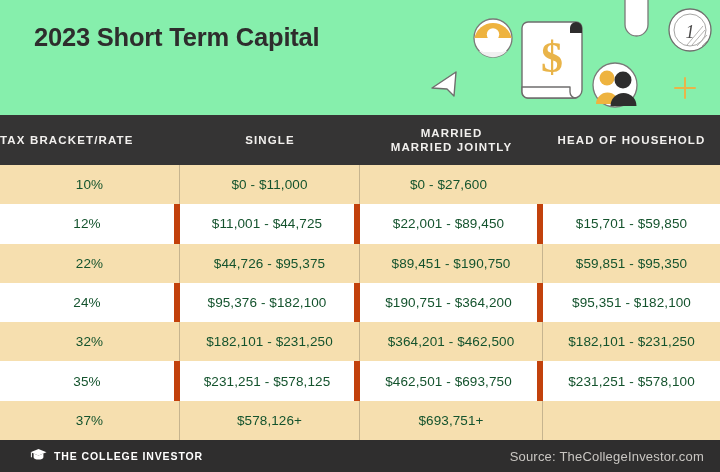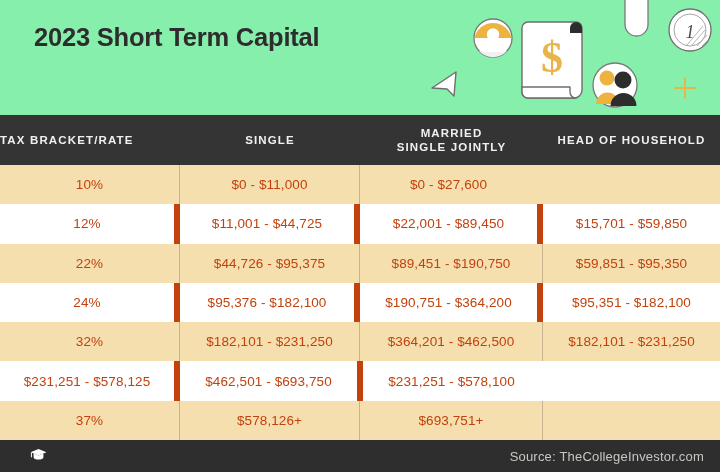--- a/index.html
+++ b/index.html
@@ -81,21 +81,21 @@
     align-items: stretch;
   }
   .trow.shade { background: #f6dfaf; }
   .trow.plain { background: #ffffff; }
   .td {
     box-sizing: border-box;
     display: flex;
     align-items: center;
     justify-content: center;
     font-size: 13.5px;
-    color: #c2410c;
+    color: #14532d;
     border-right: 1px solid rgba(140,128,104,0.45);
     letter-spacing: 0.1px;
   }
   .td.last { border-right: none; }
   .trow.plain .td { border-right: 6px solid #c2410c; }
   .trow.plain .td.last { border-right: none; }
 
   
   .footer {
     position: absolute;
@@ -189,21 +189,21 @@
   </div>
 </div>
 
 <div class="table">
 
   <div class="thead">
     <div class="th first col0">TAX BRACKET/RATE</div>
     <div class="th col1">SINGLE</div>
     <div class="th col2">
       <div>MARRIED</div>
-      <div>SINGLE JOINTLY</div>
+      <div>MARRIED JOINTLY</div>
     </div>
     <div class="th col3">HEAD OF HOUSEHOLD</div>
   </div>
 
   <div id="rows-container">
       <div class="trow shade">
         <div class="td col0">10%</div>
         <div class="td col1">$0 - $11,000</div>
         <div class="td col3 last">$0 - $27,600</div>
       </div>
@@ -225,20 +225,21 @@
         <div class="td col2">$190,751 - $364,200</div>
         <div class="td col3 last">$95,351 - $182,100</div>
       </div>
       <div class="trow shade">
         <div class="td col0">32%</div>
         <div class="td col1">$182,101 - $231,250</div>
         <div class="td col2">$364,201 - $462,500</div>
         <div class="td col3 last">$182,101 - $231,250</div>
       </div>
       <div class="trow plain">
+        <div class="td col0">35%</div>
         <div class="td col1">$231,251 - $578,125</div>
         <div class="td col2">$462,501 - $693,750</div>
         <div class="td col3 last">$231,251 - $578,100</div>
       </div>
       <div class="trow shade">
         <div class="td col0">37%</div>
         <div class="td col1">$578,126+</div>
         <div class="td col2">$693,751+</div>
       </div>
     </div>
@@ -246,15 +247,16 @@
 
 <div class="footer">
   <div class="footer-brand">
     <span>
       <svg width="17" height="13" viewBox="0 0 17 13" xmlns="http://www.w3.org/2000/svg">
         <path d="M8.5 1 L16.5 4.2 L8.5 7.4 L0.5 4.2 Z" fill="#ffffff"></path>
         <path d="M3.6 5.6 v3.6 c0 1.4 2.2 2.4 4.9 2.4 s4.9 -1 4.9 -2.4 v-3.6 l-4.9 2 z" fill="#ffffff"></path>
         <path d="M1.4 4.7 v4.6" stroke="#ffffff" stroke-width="1" fill="none"></path>
       </svg>
     </span>
+    <span class="brand-text">THE COLLEGE INVESTOR</span>
   </div>
   <div class="footer-source">Source: TheCollegeInvestor.com</div>
 </div>
 
 </body></html>

